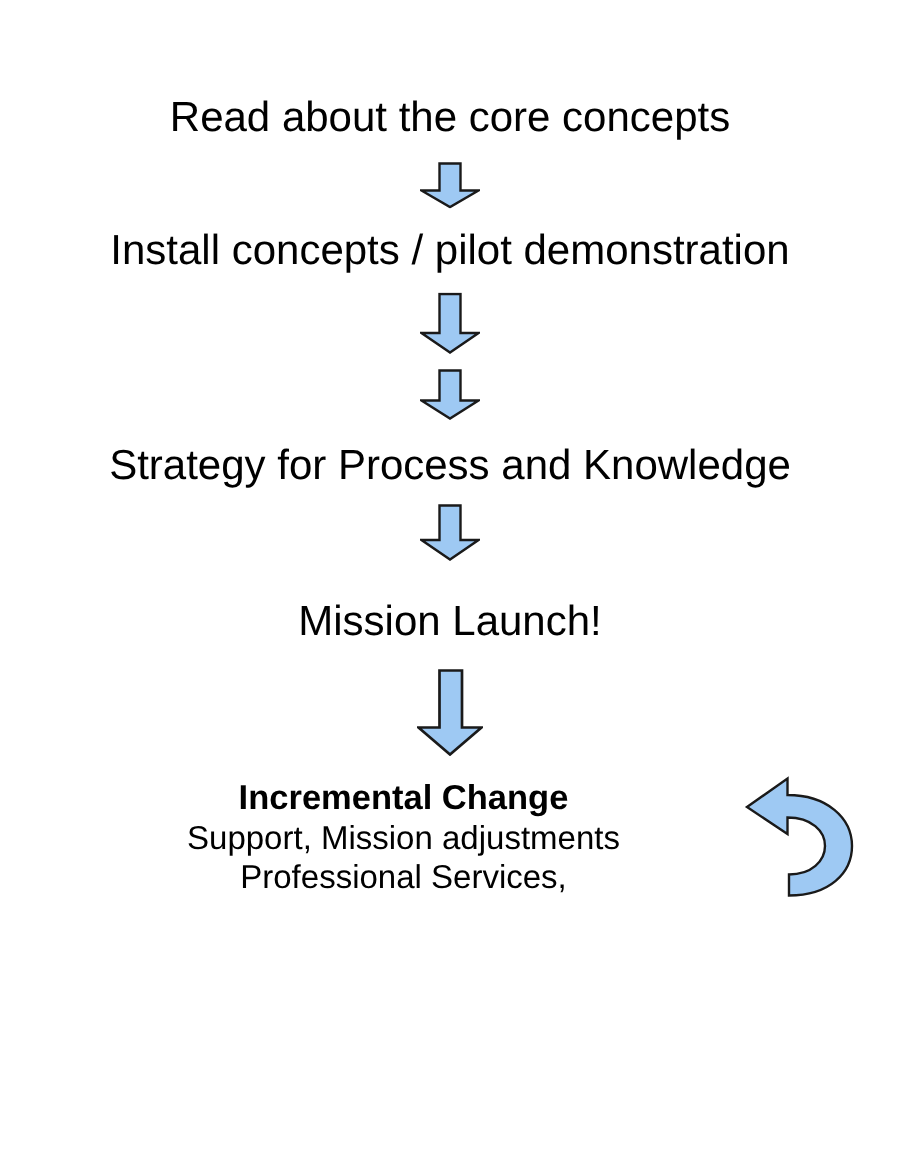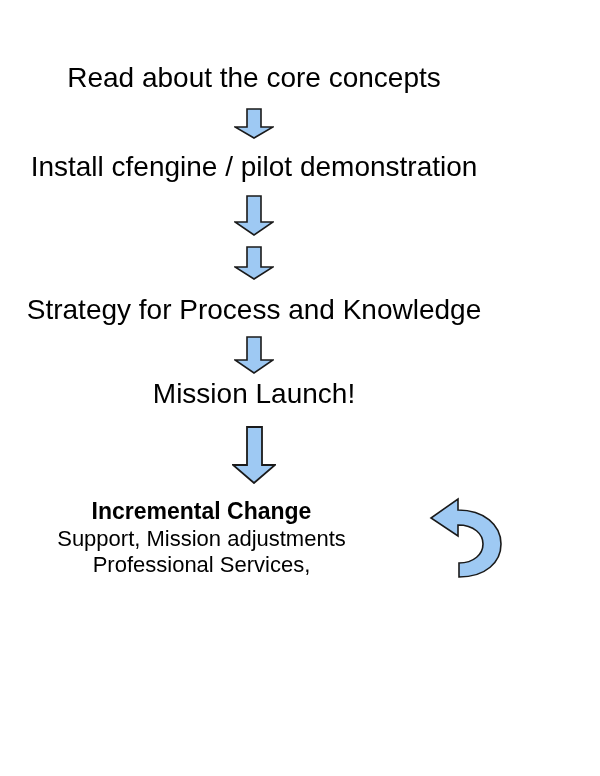--- a/index.html
+++ b/index.html
@@ -21,21 +21,20 @@
     margin: 0;
   }
   .flow {
     position: absolute;
     left: 0;
     top: 0;
     width: 508px;
     height: 776px;
     display: flex;
     flex-direction: column;
-    align-items: center;
     border-radius: 24px;
   }
   .step-text {
     width: 600px;
     text-align: center;
     font-size: 28px;
     line-height: 1.0;
     color: #000000;
     white-space: nowrap;
     letter-spacing: 0px;
@@ -87,21 +86,21 @@
   <div class="flow">
 
     <div class="step-text" style="margin-top:64px;">Read about the core concepts</div>
 
     <div class="arrow-wrap" style="margin-top:16px;">
       <svg class="arrow-svg" width="40" height="31" viewBox="0 0 40 31">
         <polygon points="13,1 27,1 27,19 39,19 20,30 1,19 13,19" fill="#9EC9F3" stroke="#1A1A1A" stroke-width="1.6" stroke-linejoin="miter"></polygon>
       </svg>
     </div>
 
-    <div class="step-text" style="margin-top:14px;">Install cfengine / pilot demonstration</div>
+    <div class="step-text" style="margin-top:14px;">Install concepts / pilot demonstration</div>
 
     <div class="arrow-wrap" style="margin-top:14px;">
       <svg class="arrow-svg" width="40" height="41" viewBox="0 0 40 41">
         <polygon points="13,1 27,1 27,27 39,27 20,40 1,27 13,27" fill="#9EC9F3" stroke="#1A1A1A" stroke-width="1.6" stroke-linejoin="miter"></polygon>
       </svg>
     </div>
 
 
     <div class="arrow-wrap" style="margin-top:10px;">
       <svg class="arrow-svg" width="40" height="34" viewBox="0 0 40 34">
@@ -110,21 +109,21 @@
     </div>
 
     <div class="step-text" style="margin-top:16px;">Strategy for Process and Knowledge</div>
 
     <div class="arrow-wrap" style="margin-top:12px;">
       <svg class="arrow-svg" width="40" height="38" viewBox="0 0 40 38">
         <polygon points="13,1 27,1 27,24 39,24 20,37 1,24 13,24" fill="#9EC9F3" stroke="#1A1A1A" stroke-width="1.6" stroke-linejoin="miter"></polygon>
       </svg>
     </div>
 
-    <div class="step-text" style="margin-top:6px;">Mission Launch!</div>
+    <div class="step-text" style="margin-top:26px;">Mission Launch!</div>
 
     <div class="arrow-wrap" style="margin-top:18px;">
       <svg class="arrow-svg" width="44" height="58" viewBox="0 0 44 58">
         <polygon points="15,1 30,1 30,39 43,39 22,57 1,39 15,39" fill="#9EC9F3" stroke="#1A1A1A" stroke-width="1.8" stroke-linejoin="miter"></polygon>
       </svg>
     </div>
 
     <div class="final-block" style="margin-top:12px;padding-left:43px;">
       <div class="final-text">
         <div class="final-title">Incremental Change</div>

